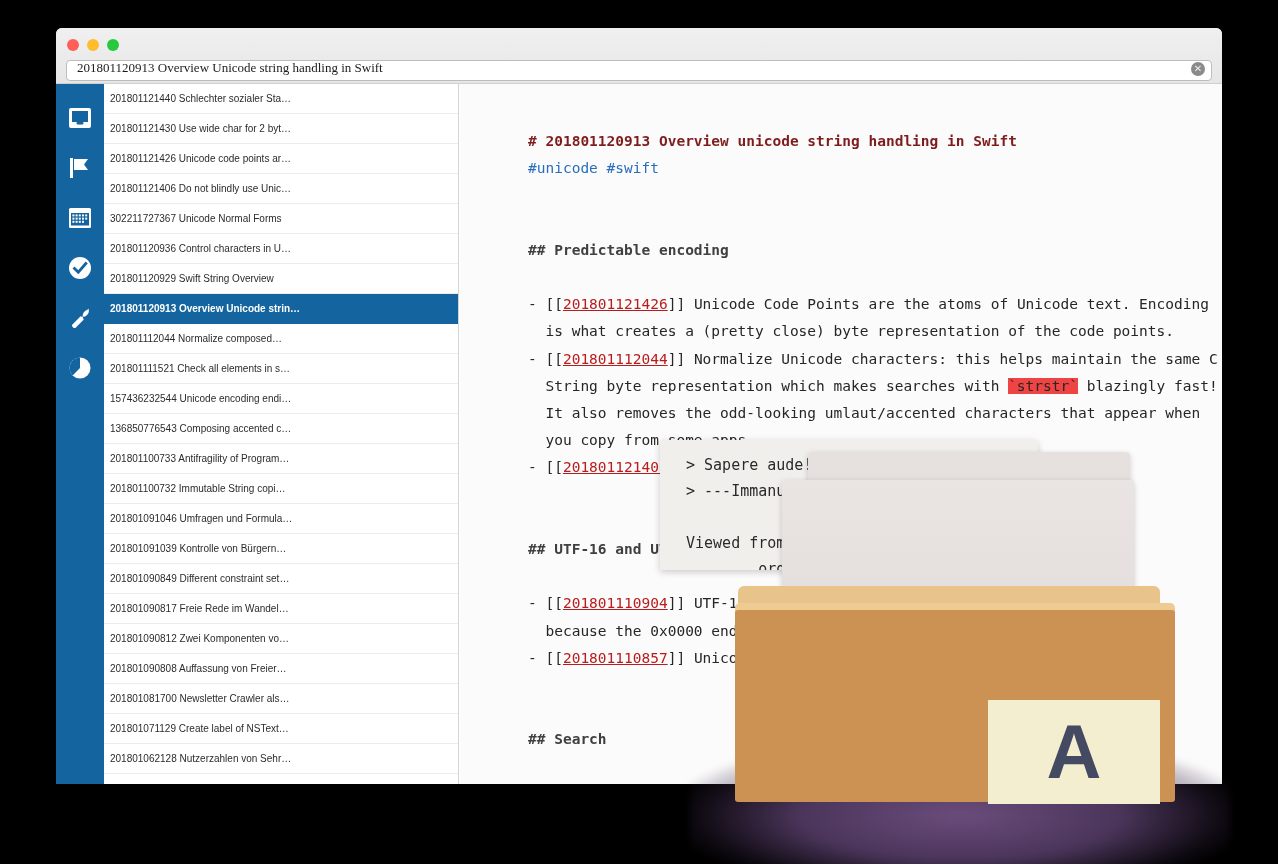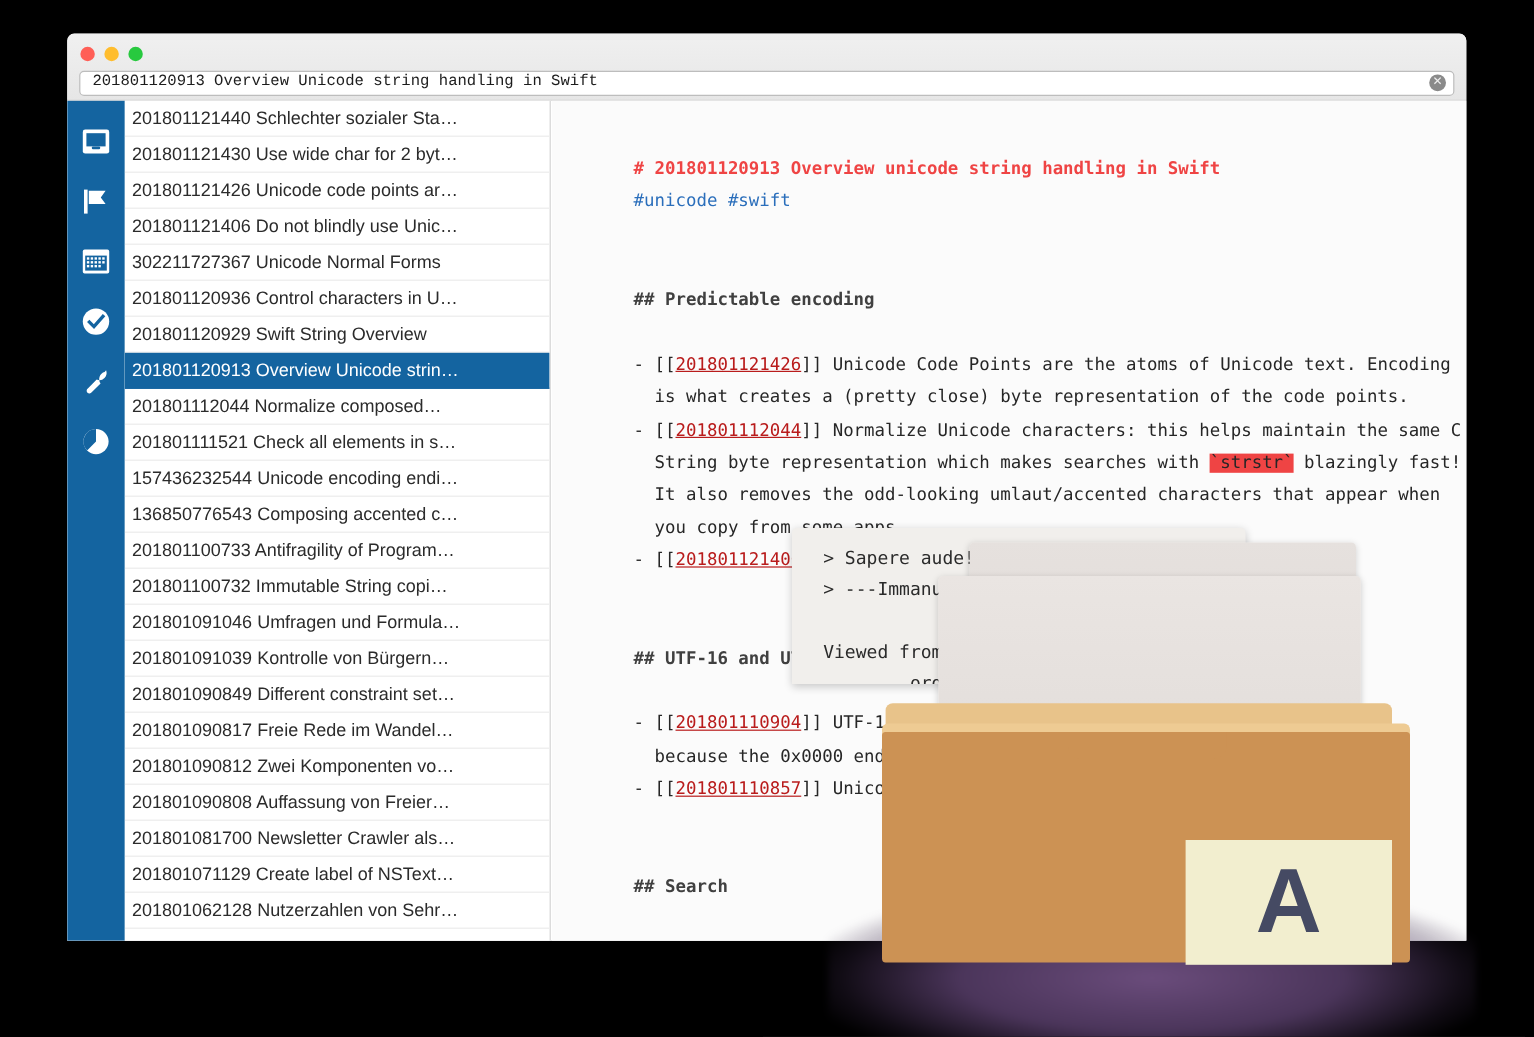--- a/index.html
+++ b/index.html
@@ -58,21 +58,21 @@
     width: 1146px;
     height: 21px;
   }
   #omnibar {
     width: 100%;
     height: 100%;
     box-sizing: border-box;
     border: 1px solid #bdbdbd;
     border-radius: 4px;
     background: #ffffff;
-    font-family: Liberation Mono, monospace;
+    font-family: Liberation Serif, serif;
     font-size: 13px;
     color: #1c1c1c;
     padding: 0 26px 4px 10px;
     outline: none;
     line-height: 19px;
   }
   #omnibar-clear {
     position: absolute;
     right: 7px;
     top: 4px;
@@ -128,32 +128,33 @@
     background: #ffffff;
     border-right: 1px solid #d4d4d4;
     box-sizing: border-box;
     overflow: hidden;
   }
   .list-row {
     position: relative;
     height: 30px;
     line-height: 30px;
     padding-left: 6px;
-    font-size: 15px;
+    font-size: 10px;
     color: #2b2b2b;
     white-space: nowrap;
     overflow: hidden;
     border-bottom: 1px solid #ececec;
     cursor: pointer;
     box-sizing: border-box;
   }
   .list-row.selected {
     background: #1464a0;
     color: #ffffff;
     border-bottom-color: #1464a0;
+    font-weight: bold;
   }
 
   
   #content {
     position: absolute;
     left: 404px;
     top: 0;
     width: 762px;
     height: 700px;
     background: #fbfbfb;
@@ -164,21 +165,21 @@
     left: 0;
     top: 0;
     padding: 44px 18px 40px 68px;
     font-family: "DejaVu Sans Mono", monospace;
     font-size: 14.5px;
     line-height: 27.2px;
     color: #262626;
     white-space: pre;
     box-sizing: border-box;
   }
-  .h1 { color:#ef4444; font-weight:bold; }
+  .h1 { color:#7f1d1d; font-weight:bold; }
   .h2 { color:#404040; font-weight:bold; }
   .tag { color:#2a6ebb; }
   .wikilink { color:#b91c1c; text-decoration: underline; }
   .code { background:#ef4444; }
 
   
   #appicon {
     position: absolute;
     left: 660px;
     top: 440px;

